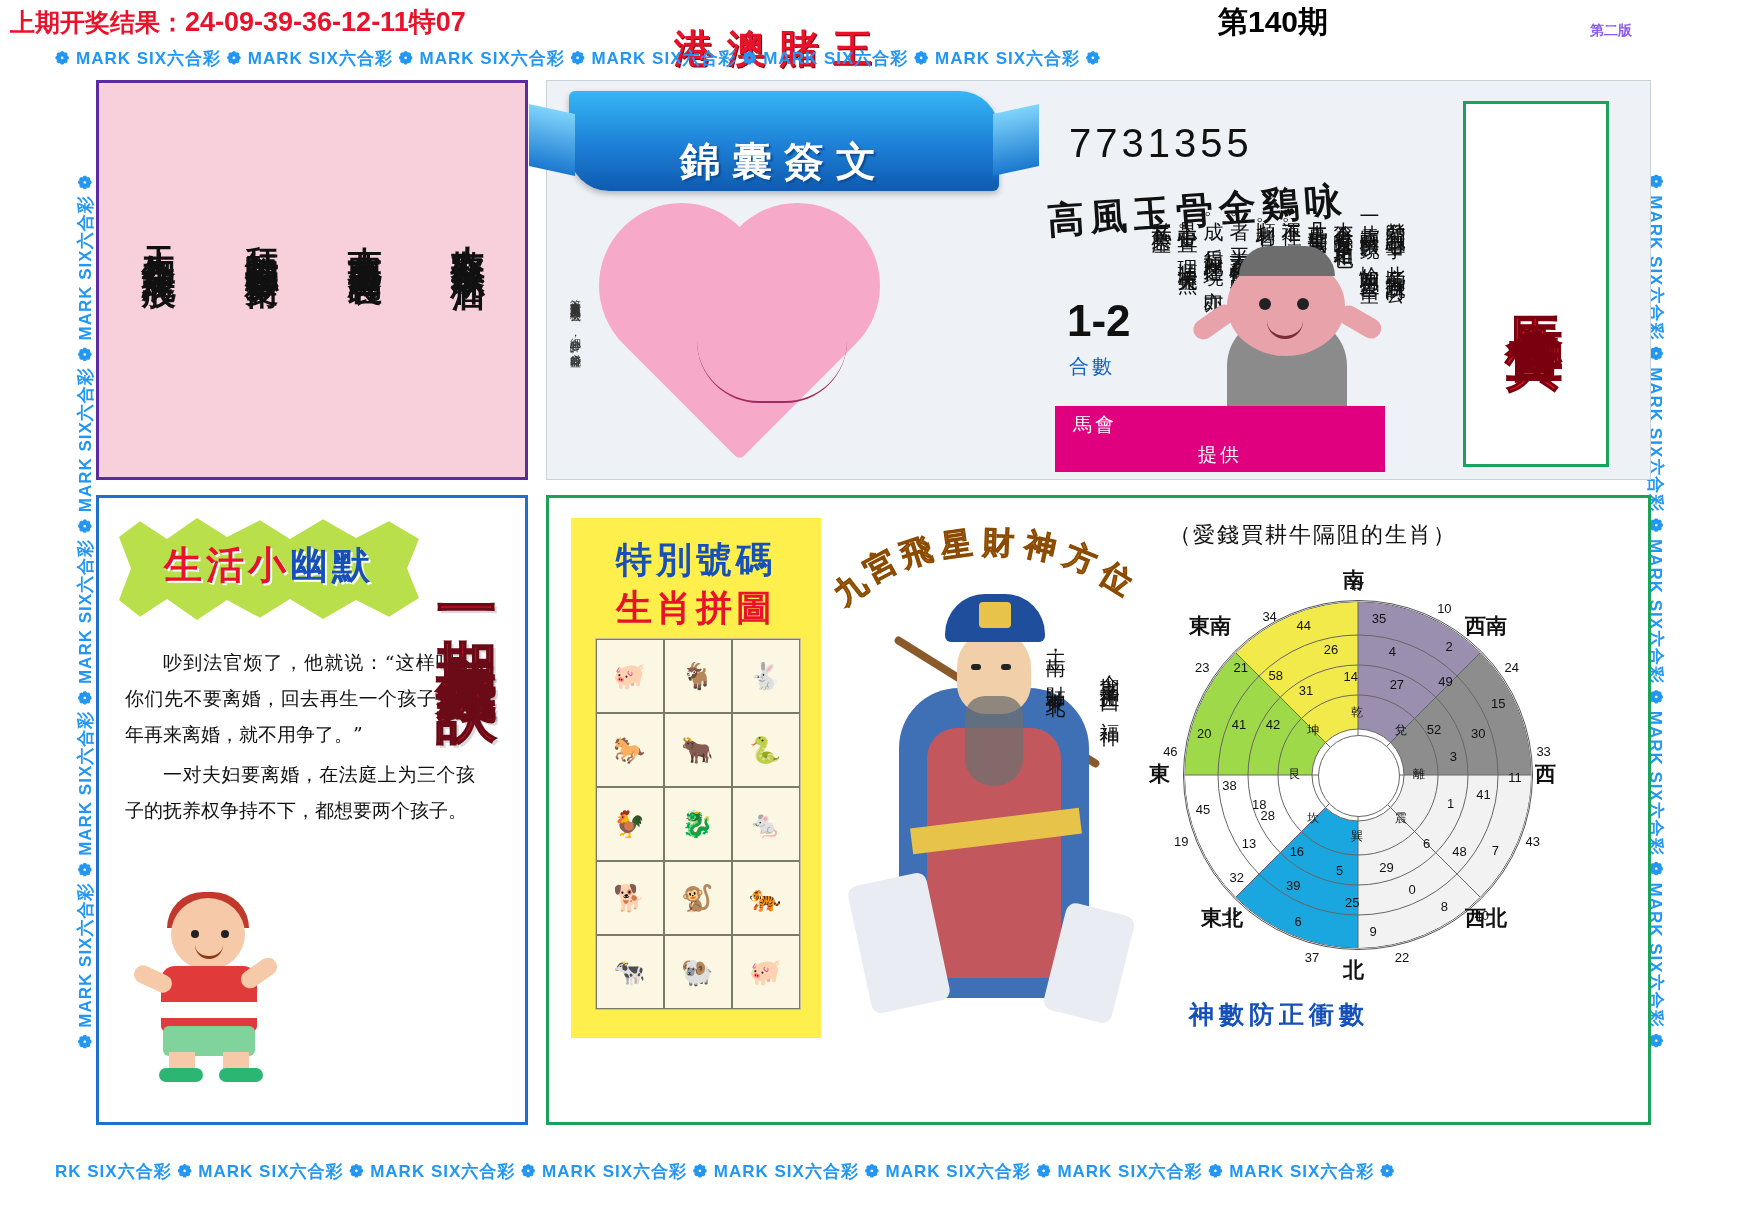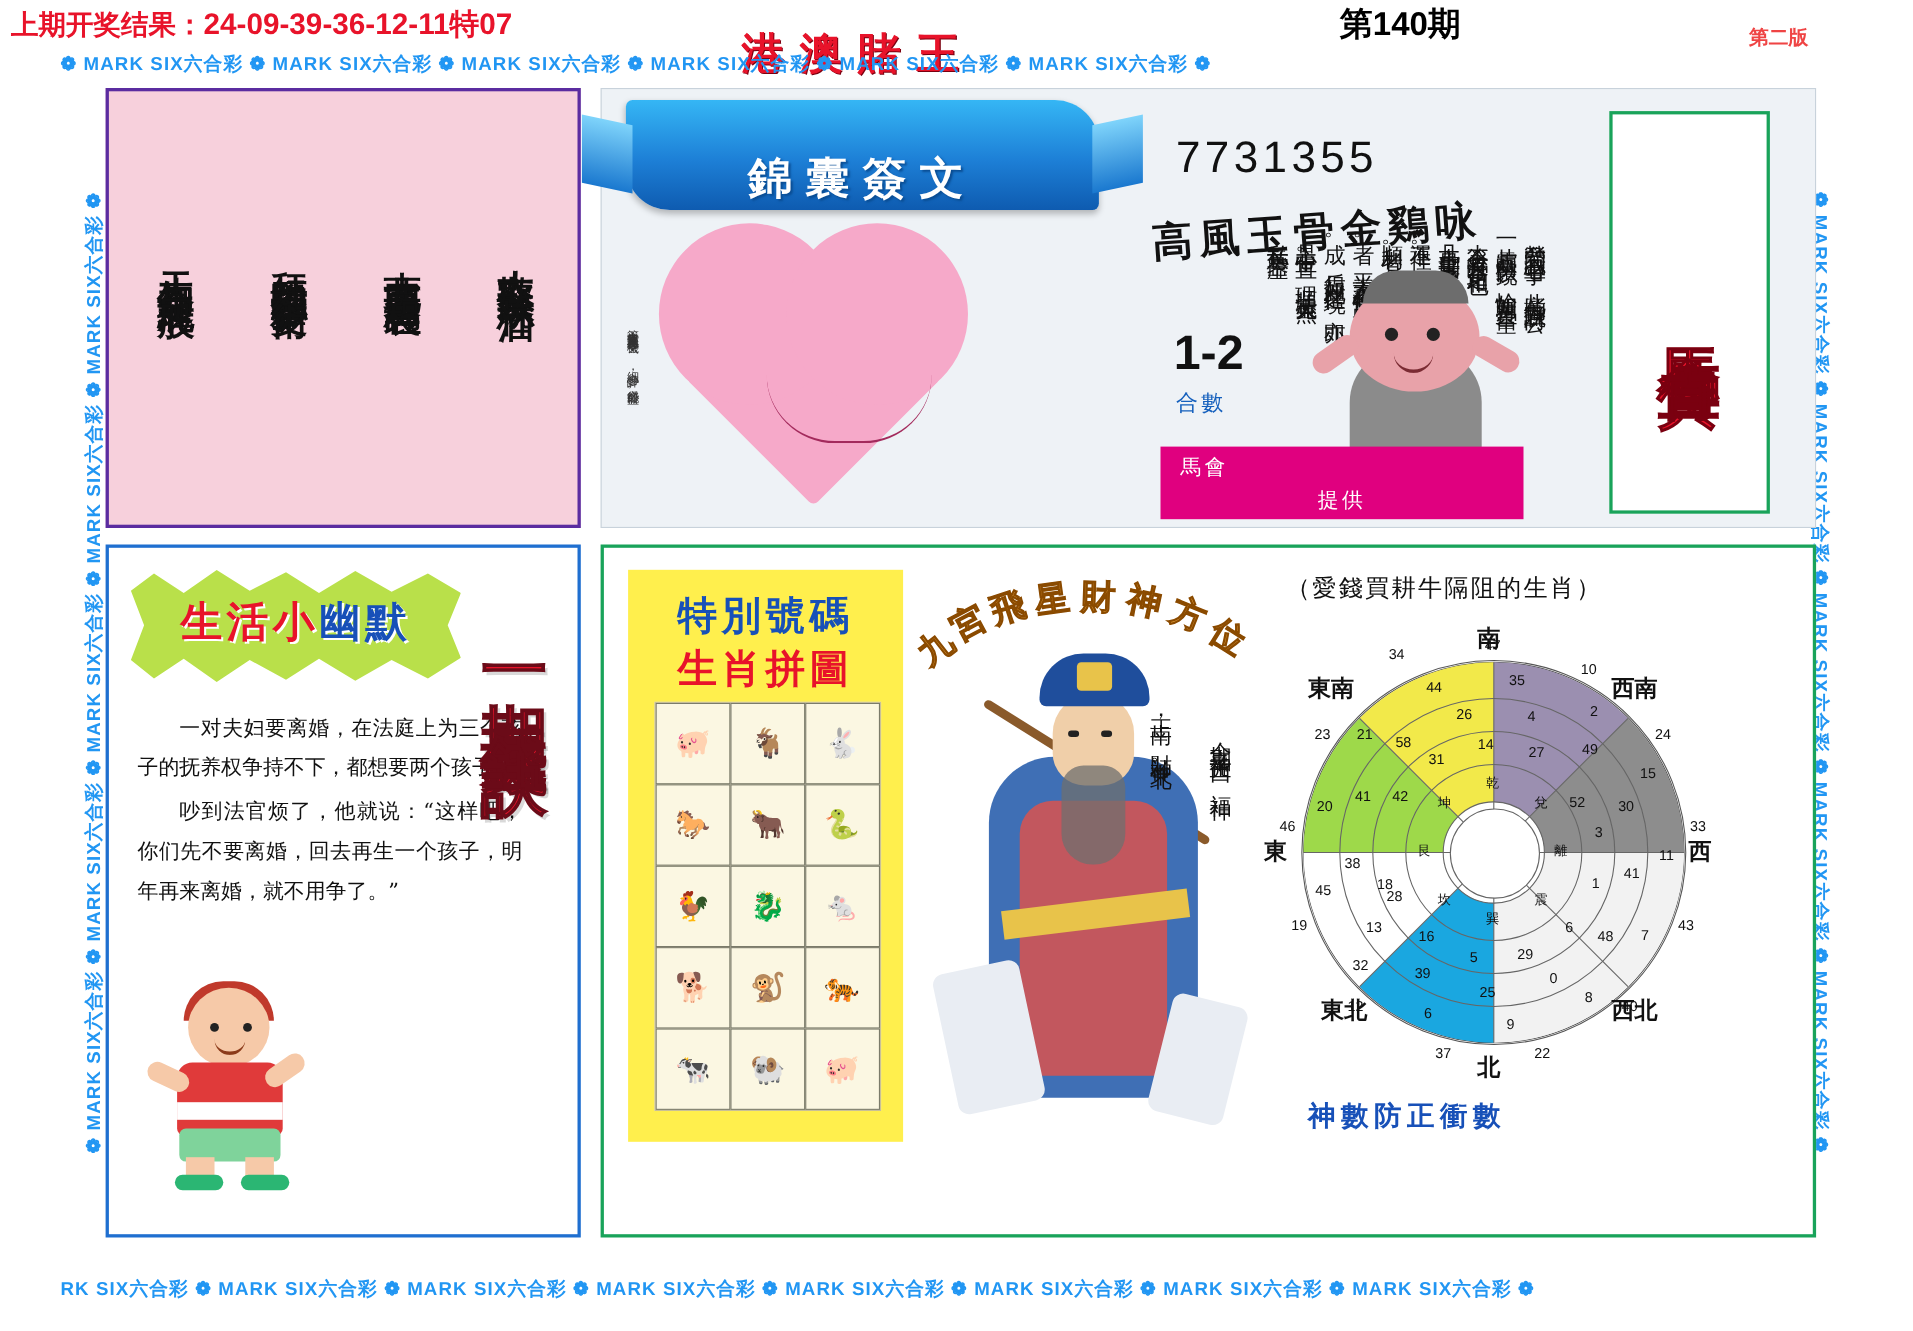--- a/index.html
+++ b/index.html
@@ -19,21 +19,21 @@
     font-size:27px;font-weight:bold;color:#e8132a;
     white-space:nowrap;letter-spacing:0px;
   }
   .prev-result .label{font-size:25px;}
   .issue-no{
     position:absolute;left:1218px;top:2px;
     font-size:30px;font-weight:bold;color:#000;
   }
   .edition{
     position:absolute;left:1590px;top:22px;
-    font-size:18px;font-weight:bold;color:#ef4444;
+    font-size:14px;font-weight:bold;color:#8b5cf6;
   }
 
   
   .mark-strip{
     position:absolute;
     color:#2196f3;
     font-size:17px;
     font-weight:bold;
     white-space:nowrap;
     letter-spacing:1px;
@@ -392,22 +392,22 @@
   </div>
 
   <div class="panel" id="p-humor">
     <div class="humor-burst">
       <div class="burst-bg"></div>
       <div class="burst-txt">
         <span>生活小</span><span class="blue">幽默</span>
       </div>
     </div>
     <div class="humor-body">
+      <p>吵到法官烦了，他就说：“这样吧，你们先不要离婚，回去再生一个孩子，明年再来离婚，就不用争了。”</p>
       <p>一对夫妇要离婚，在法庭上为三个孩子的抚养权争持不下，都想要两个孩子。</p>
-      <p>吵到法官烦了，他就说：“这样吧，你们先不要离婚，回去再生一个孩子，明年再来离婚，就不用争了。”</p>
     </div>
     <div class="kid">
       <div class="hair"></div>
         <div class="head"></div>
       <div class="eye l"></div>
         <div class="eye r"></div>
         <div class="smile"></div>
       <div class="shirt"></div>
         <div class="shirtw"></div>
       <div class="armL"></div>
@@ -549,21 +549,21 @@
           <div class="num" style="left: 364.721px; top: 103.204px;">24</div>
           <div class="num" style="left: 396.629px; top: 187.339px;">33</div>
           <div class="num" style="left: 385.783px; top: 276.666px;">43</div>
           <div class="num" style="left: 334.667px; top: 350.72px;">40</div>
           <div class="num" style="left: 254.991px; top: 392.537px;">22</div>
           <div class="num" style="left: 165.009px; top: 392.537px;">37</div>
           <div class="num" style="left: 85.3329px; top: 350.72px;">12</div>
           <div class="num" style="left: 34.2169px; top: 276.666px;">19</div>
           <div class="num" style="left: 23.3707px; top: 187.339px;">46</div>
           <div class="num" style="left: 55.279px; top: 103.204px;">23</div>
-          <div class="num" style="left: 122.632px; top: 31px;">34</div>
+          <div class="num" style="left: 122.632px; top: 52px;">34</div>
           <div class="num" style="left: 231.989px; top: 53.5376px;">35</div>
           <div class="num" style="left: 302.182px; top: 81.6784px;">2</div>
           <div class="num" style="left: 351.257px; top: 139.216px;">15</div>
           <div class="num" style="left: 367.972px; top: 212.97px;">11</div>
           <div class="num" style="left: 348.497px; top: 286.043px;">7</div>
           <div class="num" style="left: 297.294px; top: 341.695px;">8</div>
           <div class="num" style="left: 226.094px; top: 367.178px;">9</div>
           <div class="num" style="left: 151.206px; top: 356.653px;">6</div>
           <div class="num" style="left: 89.787px; top: 312.532px;">32</div>
           <div class="num" style="left: 55.9076px; top: 244.922px;">45</div>

